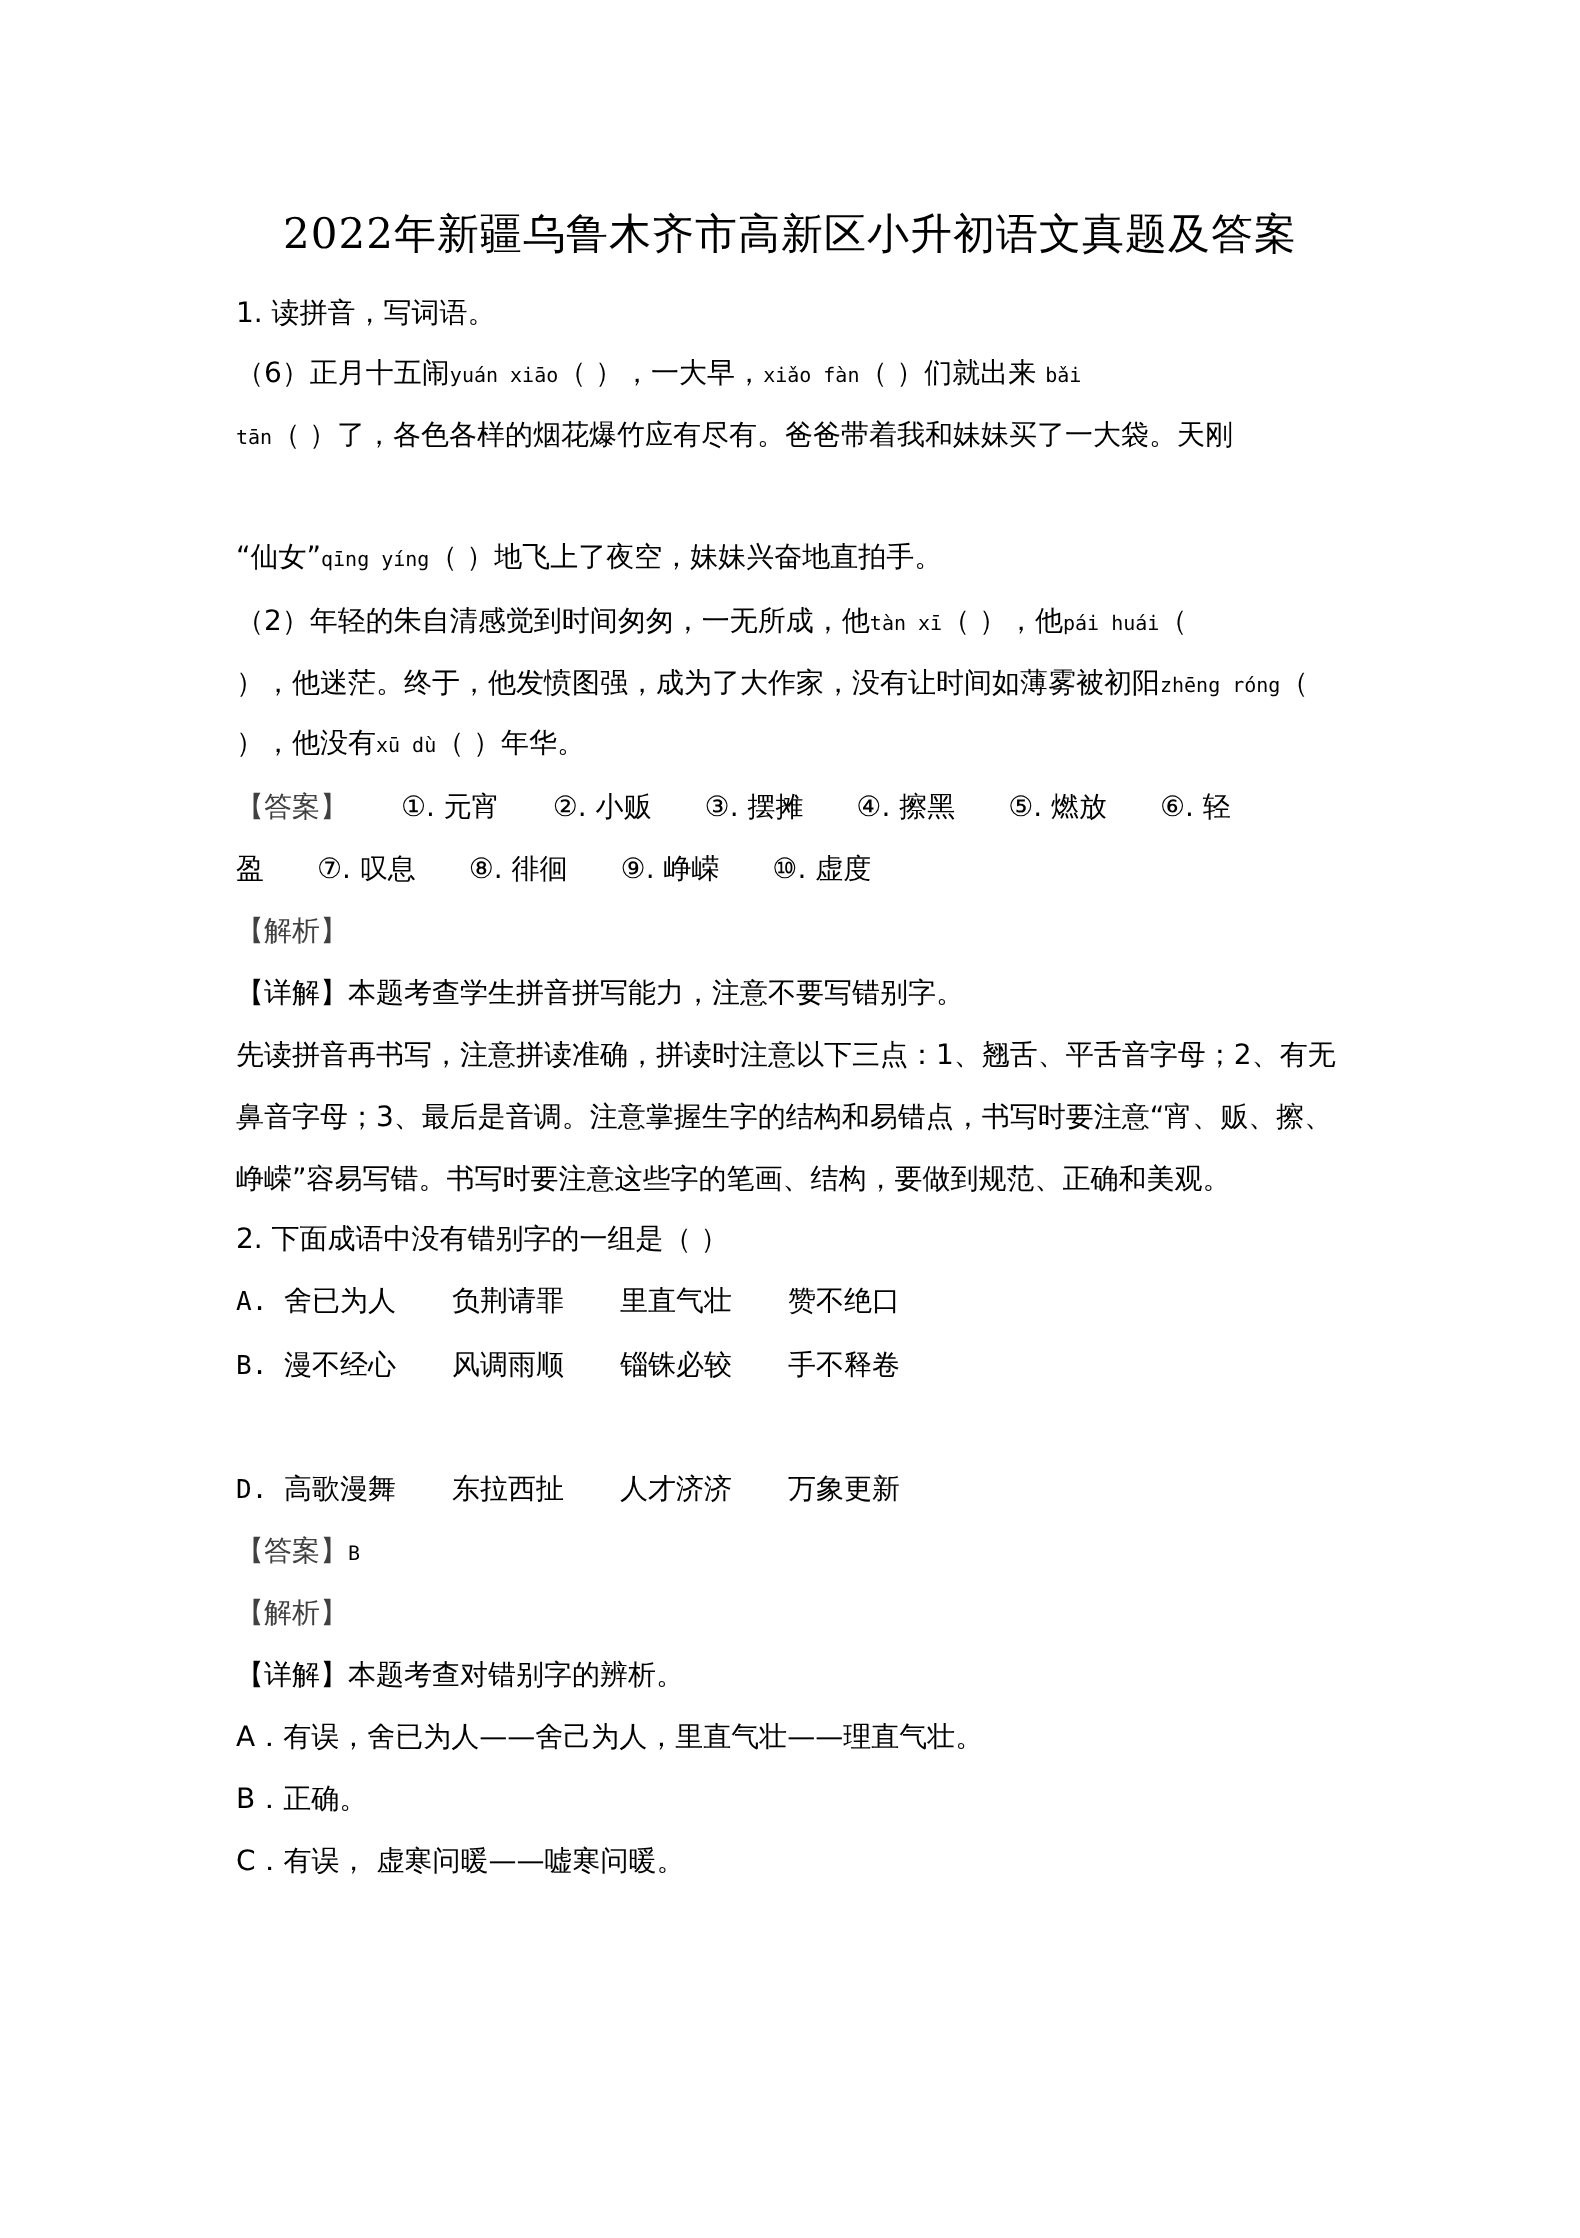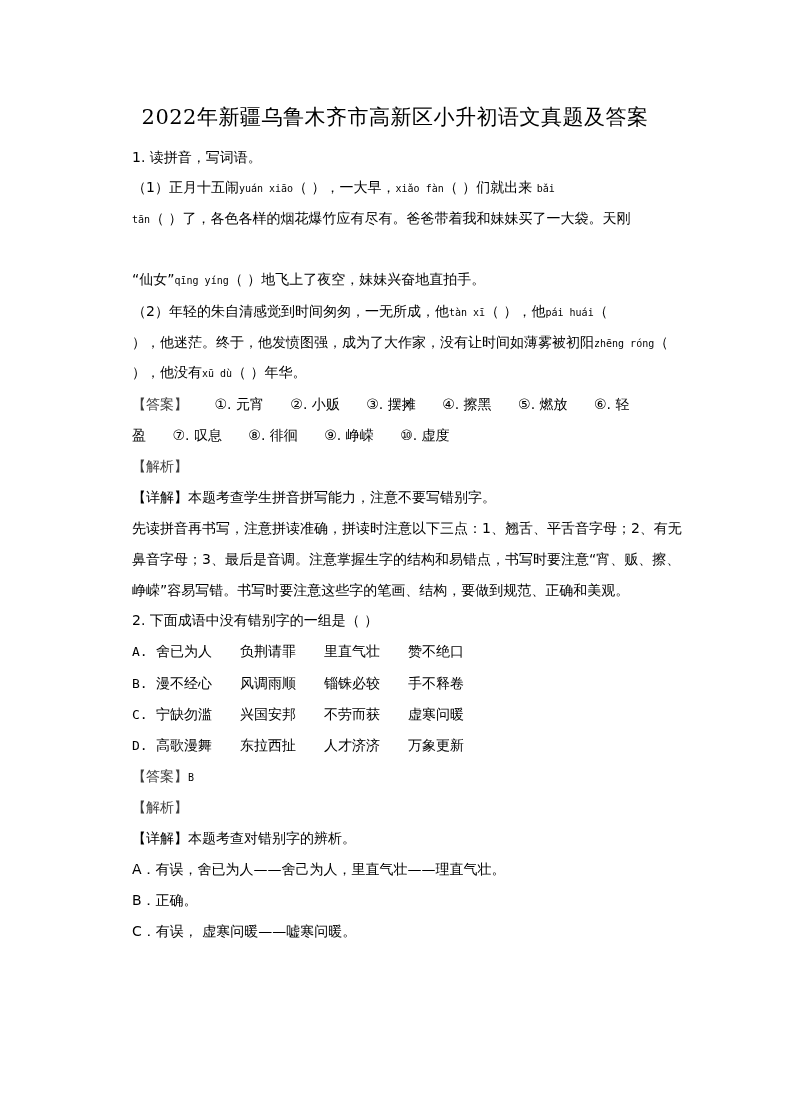--- a/index.html
+++ b/index.html
@@ -1,39 +1,39 @@
 <!DOCTYPE html>
 <html><head>
 <meta charset="utf-8">
 <style>
   html, body { margin: 0; padding: 0; background: #ffffff; }
   body { width: 790px; height: 1119px; position: relative; overflow: hidden;
          font-family: "DejaVu Sans", "Liberation Sans", sans-serif; color: #000; }
   .page { position: absolute; left: 0; top: 0; width: 696px; height: 1119px; background: #fff; border-radius: 24px; }
   .title { position: absolute; left: 0; width: 790px; top: 103px; text-align: center;
            font-family: "DejaVu Serif", "Liberation Serif", serif; font-size: 21px; letter-spacing: 0.5px; }
-  .line { position: absolute; left: 118px; width: 560px; font-size: 14px; line-height: 20px; white-space: nowrap; margin-left: 14px; }
+  .line { position: absolute; left: 118px; width: 560px; font-size: 14px; line-height: 20px; white-space: nowrap; }
   .py { font-family: "DejaVu Sans Mono", "Liberation Mono", monospace; font-size: 10px; }
   .label { color: #404040; }
   .opts span { display: inline-block; }
   .opt-letter { width: 24px; font-family: "DejaVu Sans Mono", "Liberation Mono", monospace; font-size: 13px; }
   .opt-item { width: 84px; }
   .ans-item { display: inline-block; margin-left: 22px; }
 </style>
 </head>
 <body>
 
 <div class="page">
 
   <div class="title">2022年新疆乌鲁木齐市高新区小升初语文真题及答案</div>
 
   <div class="line" style="top:147px">1. 读拼音，写词语。</div>
 
   <div class="line" style="top:177px">
-    <span>（1）正月十五闹</span><span class="py">yuán xiāo</span><span>（        ），一大早，</span><span class="py">xiǎo fàn</span><span>（        ）们就出来</span> <span class="py">bǎi</span>
+    <span>（6）正月十五闹</span><span class="py">yuán xiāo</span><span>（        ），一大早，</span><span class="py">xiǎo fàn</span><span>（        ）们就出来</span> <span class="py">bǎi</span>
   </div>
 
   <div class="line" style="top:208px">
     <span class="py">tān</span><span>（        ）了，各色各样的烟花爆竹应有尽有。爸爸带着我和妹妹买了一大袋。天刚</span>
   </div>
 
 
   <div class="line" style="top:269px">
     <span>“仙女”</span><span class="py">qīng yíng</span><span>（        ）地飞上了夜空，妹妹兴奋地直拍手。</span>
   </div>
@@ -79,23 +79,20 @@
   <div class="line" style="top:580px">峥嵘”容易写错。书写时要注意这些字的笔画、结构，要做到规范、正确和美观。</div>
 
   <div class="line" style="top:610px">2. 下面成语中没有错别字的一组是（      ）</div>
 
   <div class="line opts" style="top:641px">
     <span class="opt-letter">A.</span><span class="opt-item">舍已为人</span><span class="opt-item">负荆请罪</span><span class="opt-item">里直气壮</span><span class="opt-item">赞不绝口</span>
   </div>
   <div class="line opts" style="top:673px">
     <span class="opt-letter">B.</span><span class="opt-item">漫不经心</span><span class="opt-item">风调雨顺</span><span class="opt-item">锱铢必较</span><span class="opt-item">手不释卷</span>
   </div>
-  <div class="line opts" style="top:704px">
-    <span class="opt-letter">C.</span><span class="opt-item">宁缺勿滥</span><span class="opt-item">兴国安邦</span><span class="opt-item">不劳而获</span><span class="opt-item">虚寒问暖</span>
-  </div>
   <div class="line opts" style="top:735px">
     <span class="opt-letter">D.</span><span class="opt-item">高歌漫舞</span><span class="opt-item">东拉西扯</span><span class="opt-item">人才济济</span><span class="opt-item">万象更新</span>
   </div>
 
   <div class="line" style="top:766px">
     <span class="label">【答案】</span><span class="py">B</span>
   </div>
 
   <div class="line label" style="top:797px">【解析】</div>
 

